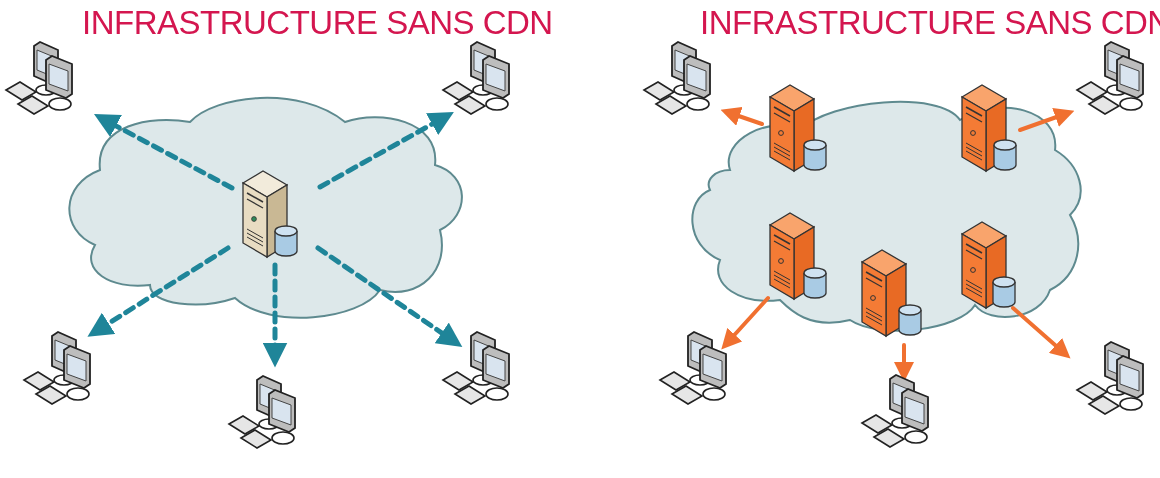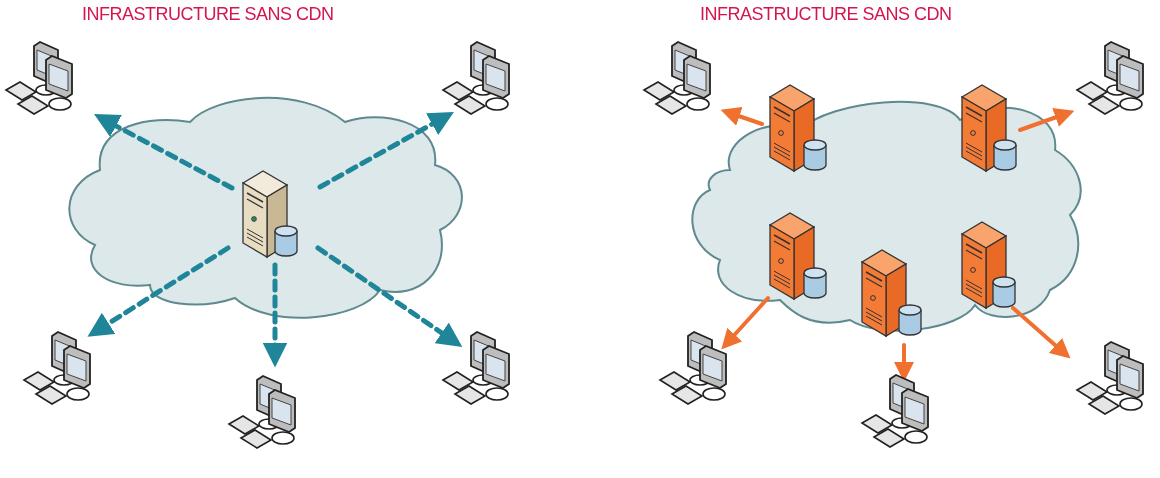--- a/index.html
+++ b/index.html
@@ -1,18 +1,18 @@
 <!DOCTYPE html>
 <html><head>
 <meta charset="utf-8">
 <style>
   html, body { margin: 0; padding: 0; background: #ffffff; }
   body { width: 1160px; height: 478px; position: relative; overflow: hidden; font-family: "Liberation Sans", sans-serif; }
   .title {
-    position: absolute; top: 4px; font-size: 18px; color: #d4164f;
+    position: absolute; top: 4px; font-size: 33px; color: #d4164f;
     font-family: "Liberation Sans", sans-serif; letter-spacing: -0.5px; white-space: nowrap;
   }
   #title-left { left: 82px; }
   #title-right { left: 700px; }
   svg#stage { position: absolute; left: 0; top: 0; }
 </style>
 </head>
 <body>
 
 <div class="title" id="title-left">INFRASTRUCTURE SANS CDN</div>

